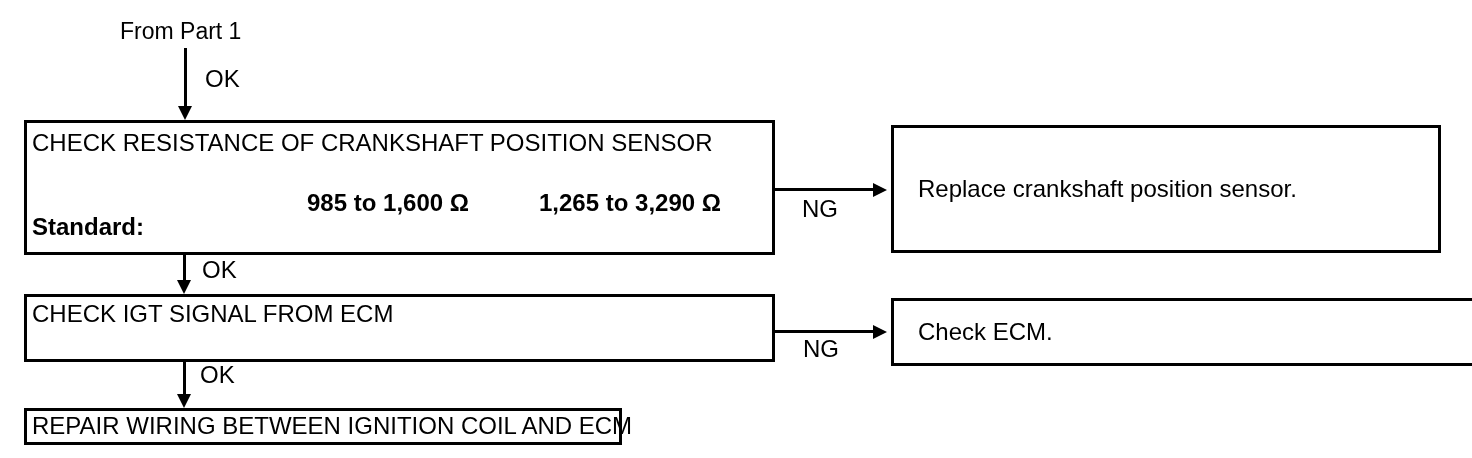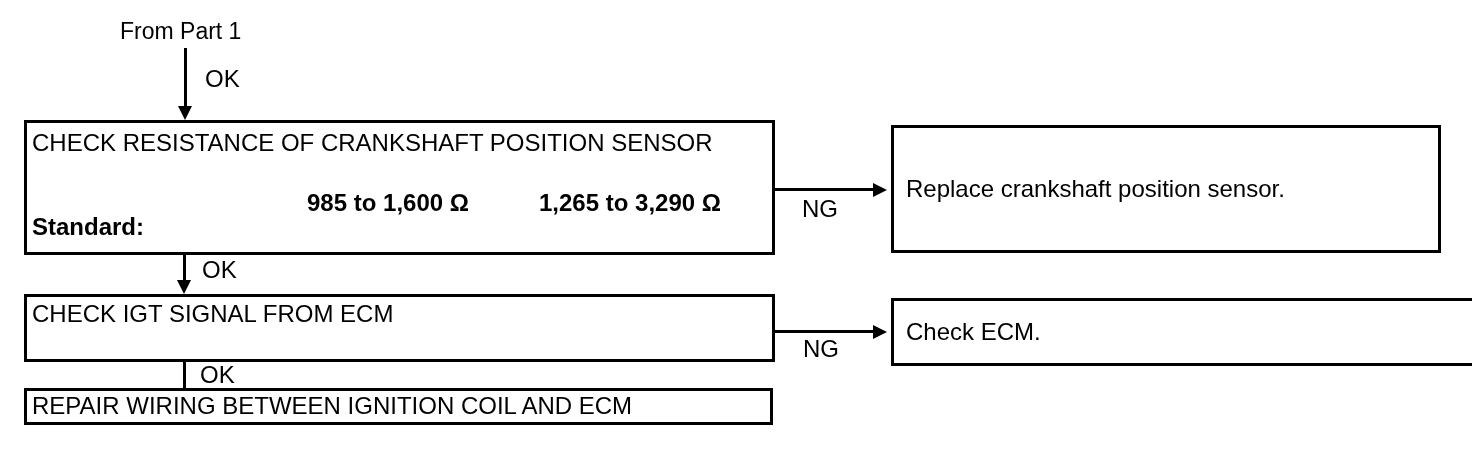--- a/index.html
+++ b/index.html
@@ -54,21 +54,21 @@
     position: absolute;
     left: 5px; top: 5px;
     font-weight: normal;
     font-size: 24px;
     line-height: 29px;
   }
   #box1 { left: 24px; top: 120px; width: 751px; height: 135px; }
   #box1 .step-title { width: 700px; }
   #box2 { left: 24px; top: 294px; width: 751px; height: 68px; }
   #box2 .step-title { top: 2px; width: 730px; white-space: nowrap; }
-  #box3 { left: 24px; top: 388px; width: 749px; height: 37px; }
+  #box3 { left: 24px; top: 408px; width: 598px; height: 37px; }
   #box3 .step-title { top: 0px; line-height: 30px; white-space: nowrap; }
 
   .standard-label {
     position: absolute;
     left: 5px; top: 90px;
     font-weight: bold;
     font-size: 24px;
     line-height: 27px;
     text-align: right;
   }
@@ -83,21 +83,21 @@
   #col-cold { left: 261px; width: 200px; }
   #col-hot  { left: 488px; width: 230px; }
 
   
   .result-box {
     border: 3px solid #000;
     background: #fff;
     box-sizing: border-box;
     display: flex;
     align-items: center;
-    padding-left: 12px;
+    padding-left: 24px;
     font-size: 24px;
   }
   #replace-box  { left: 891px; top: 125px; width: 550px; height: 128px; }
   #check-ecm-box { left: 891px; top: 298px; width: 607px; height: 68px; }
 </style>
 </head>
 <body>
 
 <div id="canvas">
 

